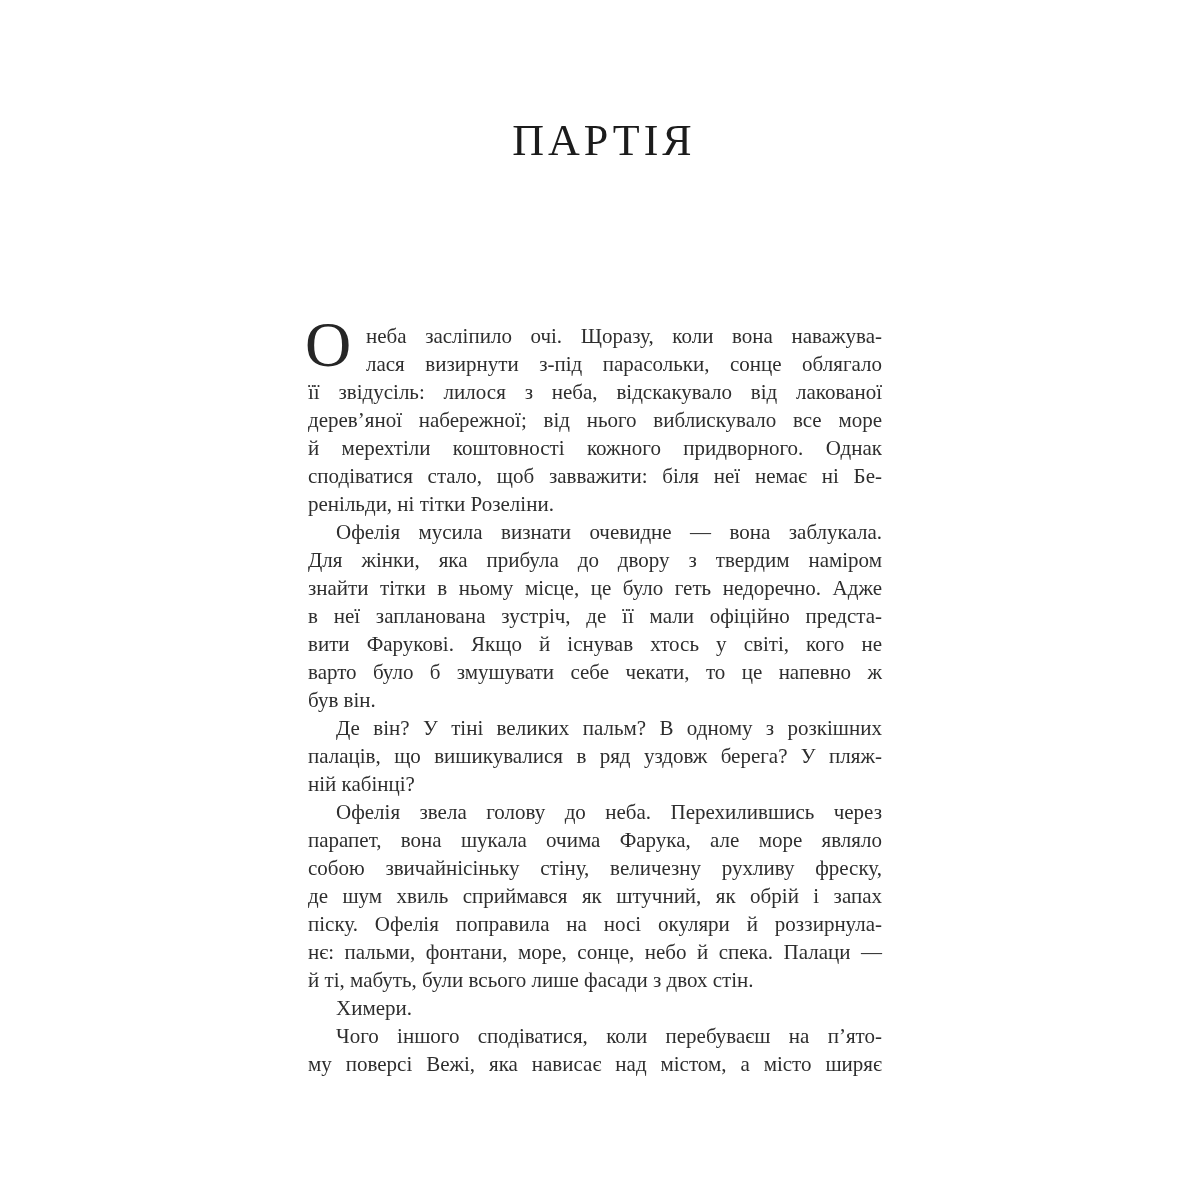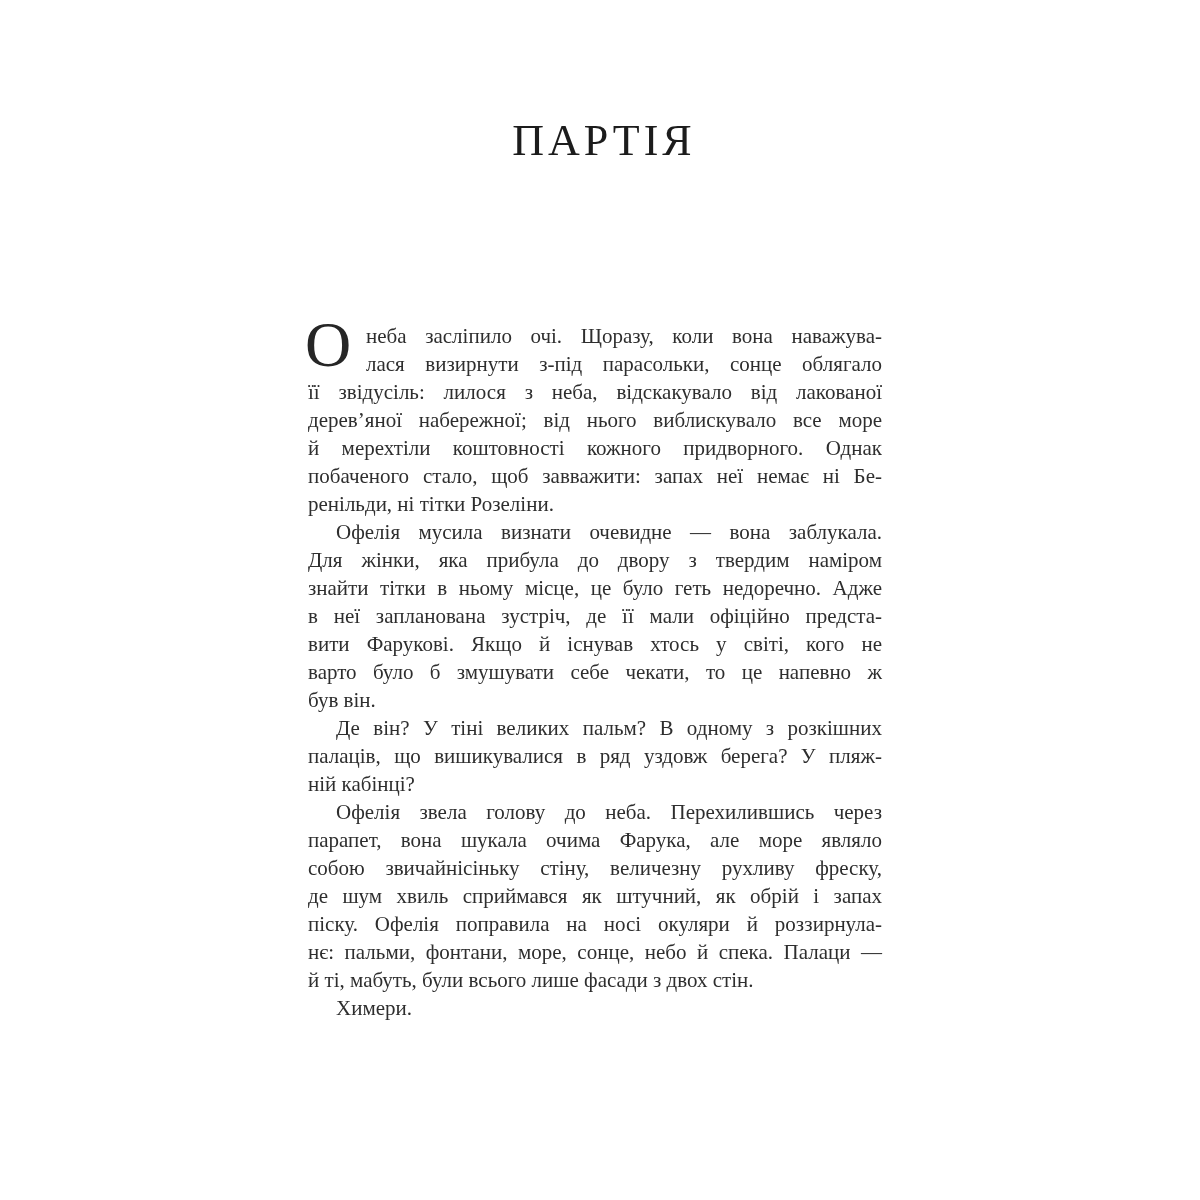--- a/index.html
+++ b/index.html
@@ -71,21 +71,21 @@
   <div class="text-block">
 
     <span class="drop-cap">О</span>
 
     <div>
       <div class="line dropgap">неба засліпило очі. Щоразу, коли вона наважува-</div>
       <div class="line dropgap">лася визирнути з-під парасольки, сонце облягало</div>
       <div class="line">її звідусіль: лилося з неба, відскакувало від лакованої</div>
       <div class="line">дерев’яної набережної; від нього виблискувало все море</div>
       <div class="line">й мерехтіли коштовності кожного придворного. Однак</div>
-      <div class="line">побаченого стало, щоб завважити: запах неї немає ні Бе-</div>
+      <div class="line">сподіватися стало, щоб завважити: біля неї немає ні Бе-</div>
       <div class="line last">ренільди, ні тітки Розеліни.</div>
     </div>
 
     <div>
       <div class="line indent">Офелія мусила визнати очевидне — вона заблукала.</div>
       <div class="line">Для жінки, яка прибула до двору з твердим наміром</div>
       <div class="line">знайти тітки в ньому місце, це було геть недоречно. Адже</div>
       <div class="line">в неї запланована зустріч, де її мали офіційно предста-</div>
       <div class="line">вити Фарукові. Якщо й існував хтось у світі, кого не</div>
       <div class="line">варто було б змушувати себе чекати, то це напевно ж</div>
@@ -106,16 +106,18 @@
       <div class="line">піску. Офелія поправила на носі окуляри й роззирнула-</div>
       <div class="line">нє: пальми, фонтани, море, сонце, небо й спека. Палаци —</div>
       <div class="line last">й ті, мабуть, були всього лише фасади з двох стін.</div>
     </div>
 
     <div>
       <div class="line indent last">Химери.</div>
     </div>
 
     <div>
+      <div class="line indent">Чого іншого сподіватися, коли перебуваєш на п’ято-</div>
+      <div class="line">му поверсі Вежі, яка нависає над містом, а місто ширяє</div>
     </div>
 
   </div>
 </div>
 
 </body></html>

